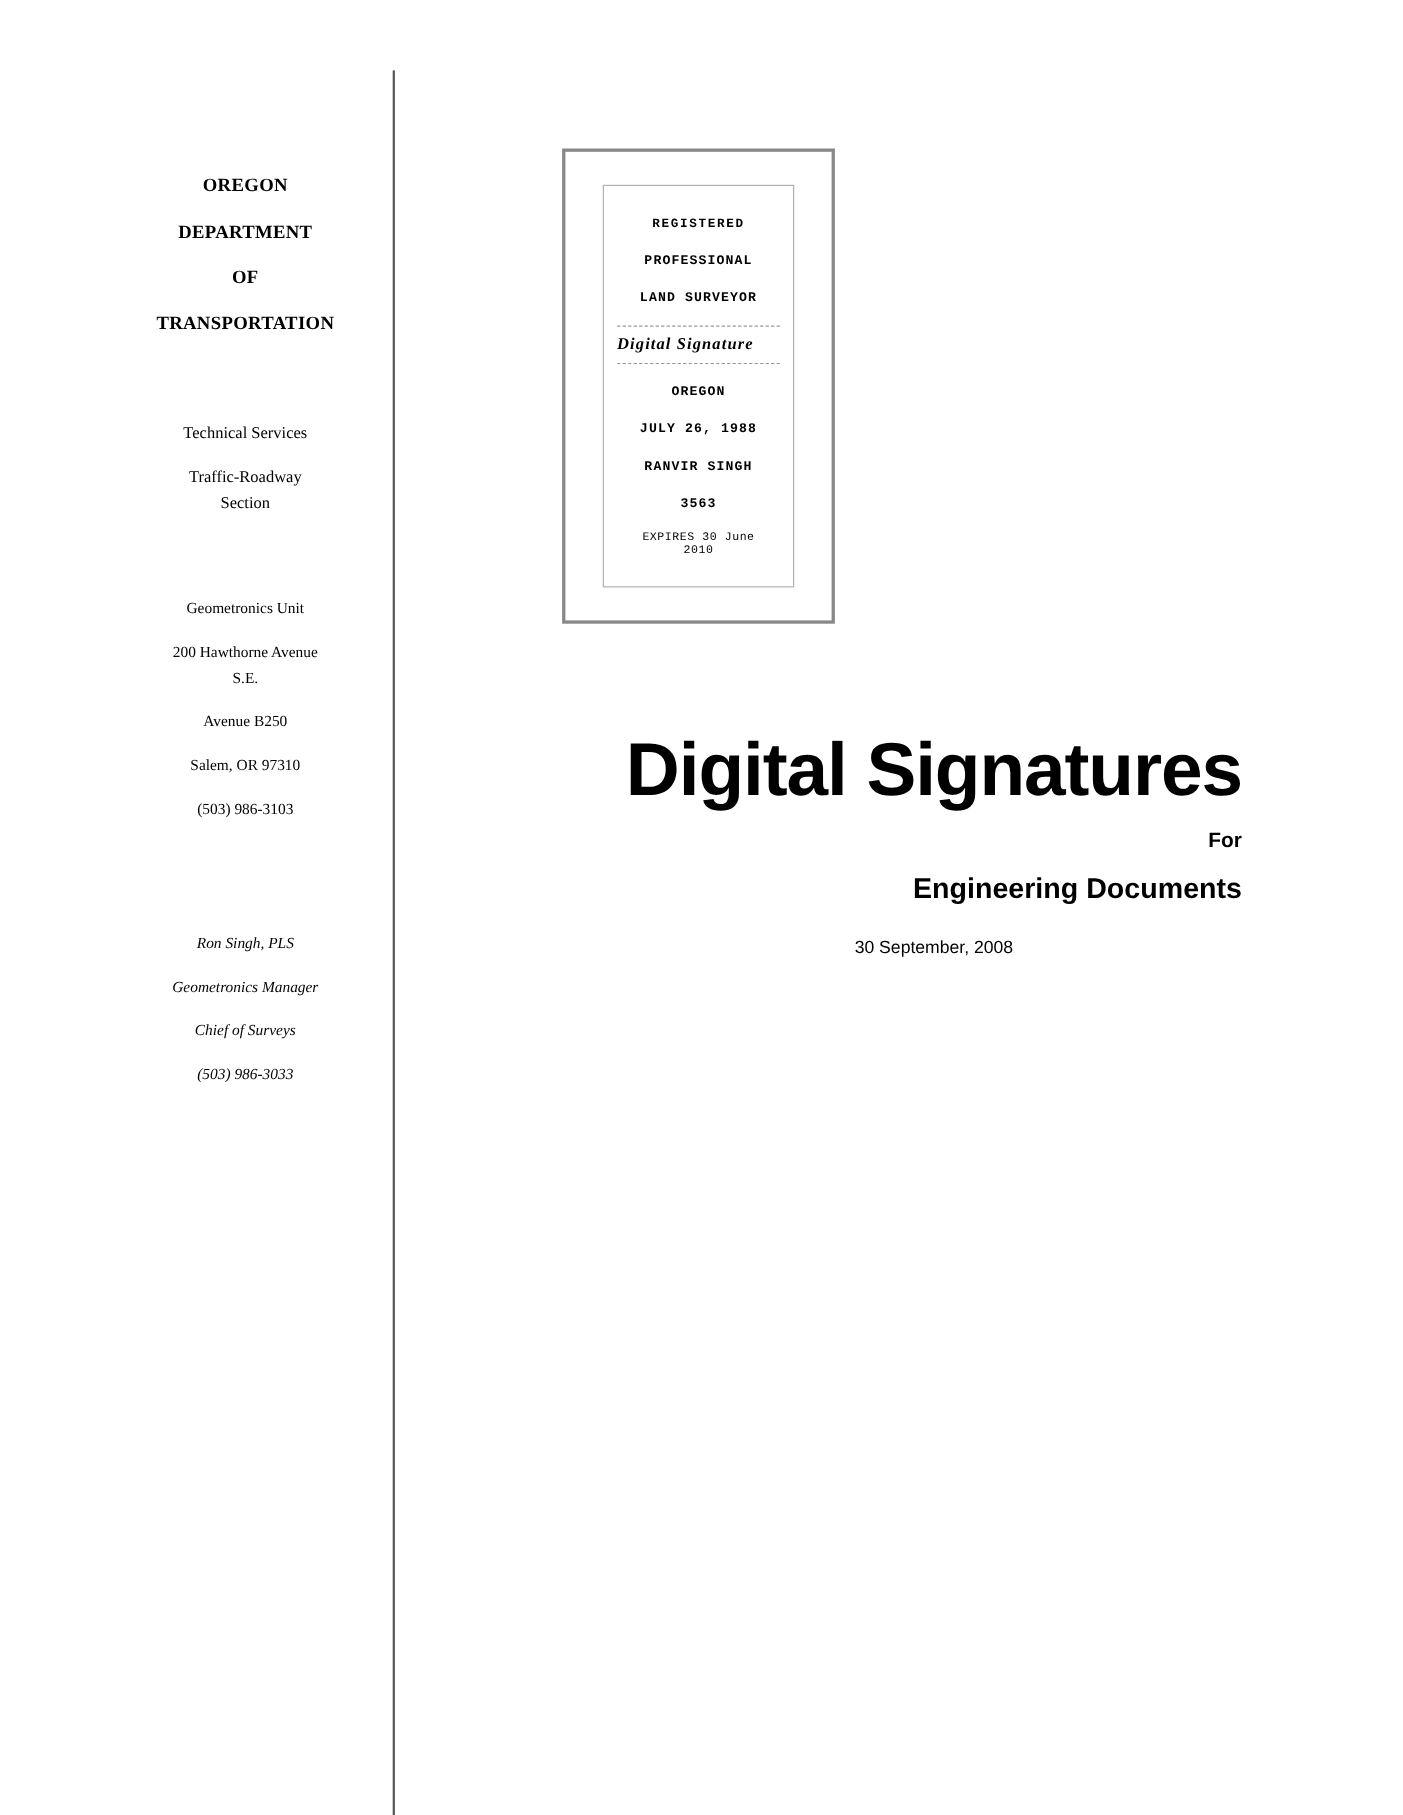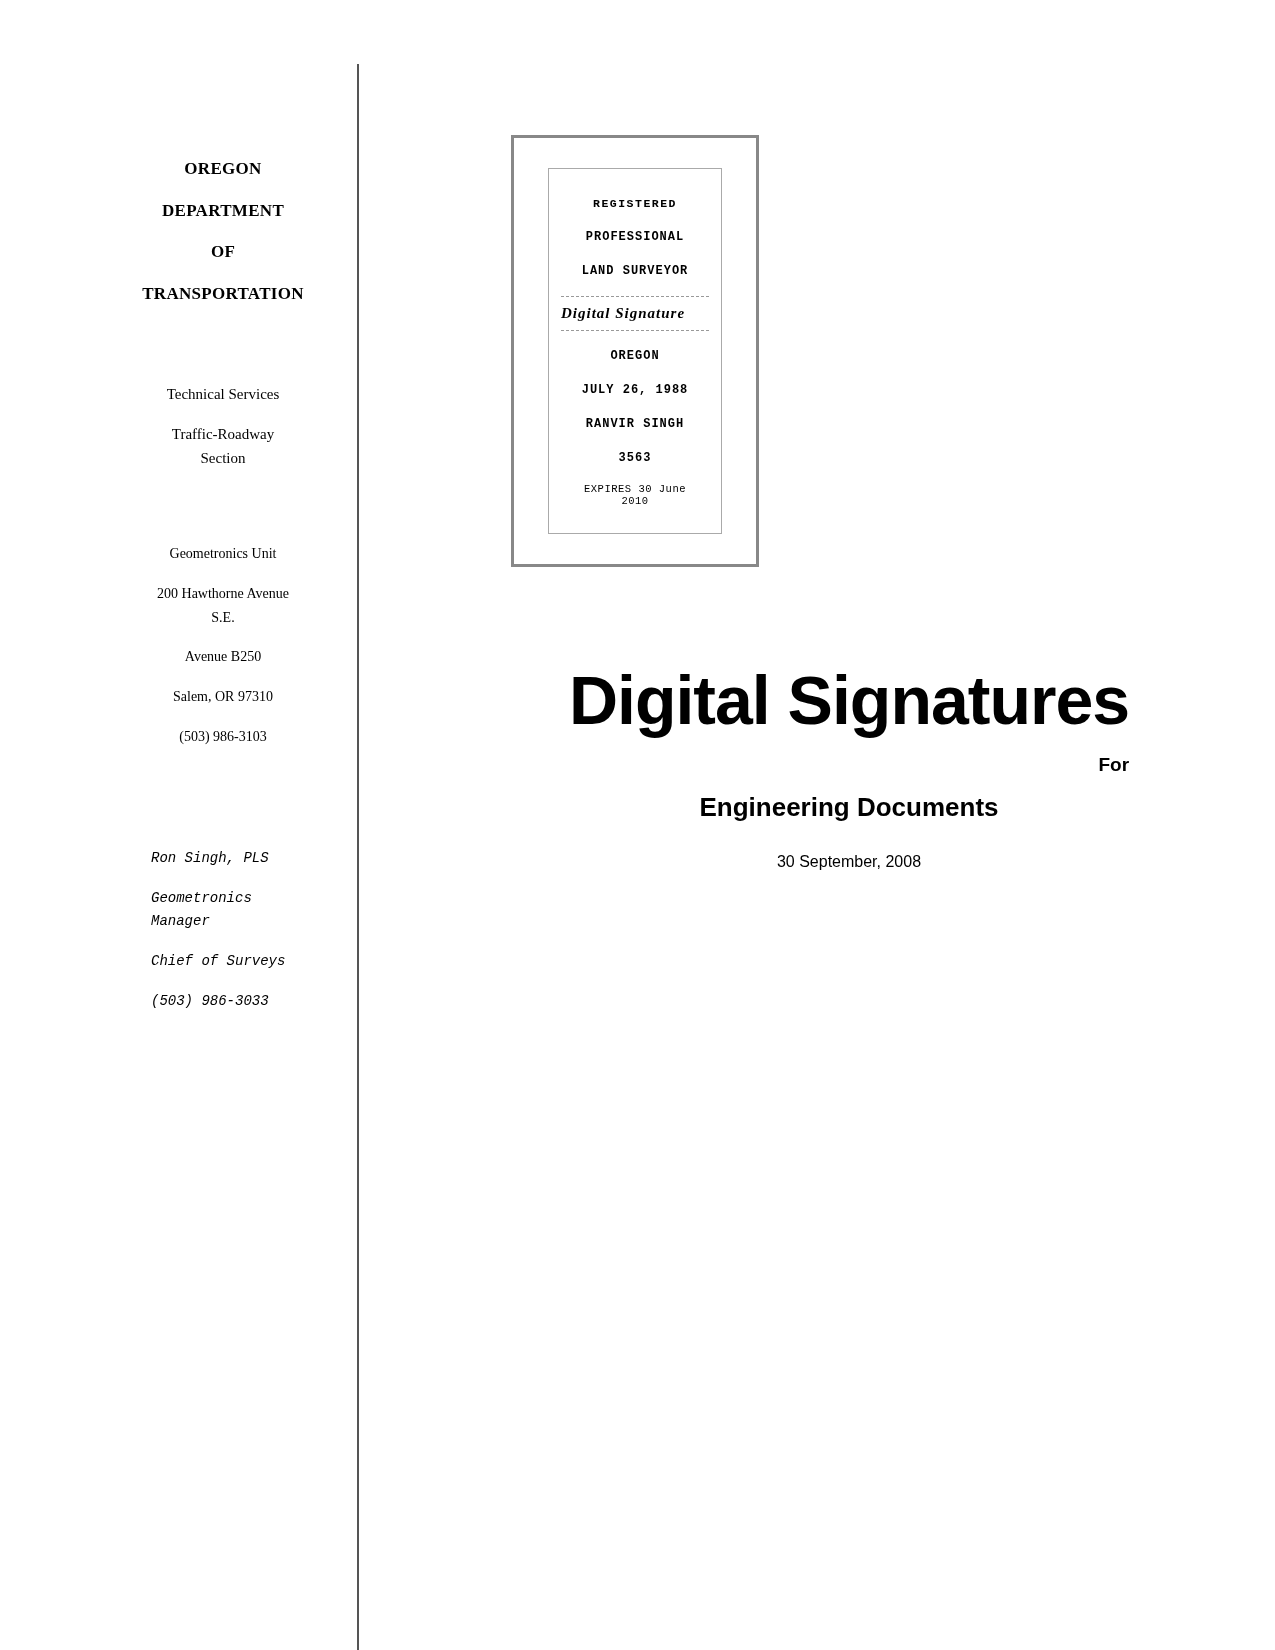--- a/index.html
+++ b/index.html
@@ -52,25 +52,24 @@
     }
 
     .address-section {
       text-align: center;
       font-size: 14px;
       line-height: 1.7;
       margin-bottom: 50px;
     }
 
     .contact-section {
-      text-align: left;
+      text-align: center;
       font-style: italic;
       font-size: 14px;
       line-height: 1.7;
-      font-family: Liberation Mono, monospace;
     }
 
     
     .right-column {
       flex: 1;
       padding: 55px 80px 60px 80px;
       display: flex;
       flex-direction: column;
       align-items: center;
     }
@@ -150,21 +149,21 @@
       font-weight: bold;
       font-family: Arial, sans-serif;
       text-align: right;
       margin-bottom: 4px;
     }
 
     .sub-title-docs {
       font-size: 26px;
       font-weight: bold;
       font-family: Arial, sans-serif;
-      text-align: center;
+      text-align: right;
       margin-bottom: 30px;
     }
 
     .date-text {
       font-size: 16px;
       font-family: Arial, sans-serif;
       text-align: center;
       margin-top: 10px;
     }
   </style>

